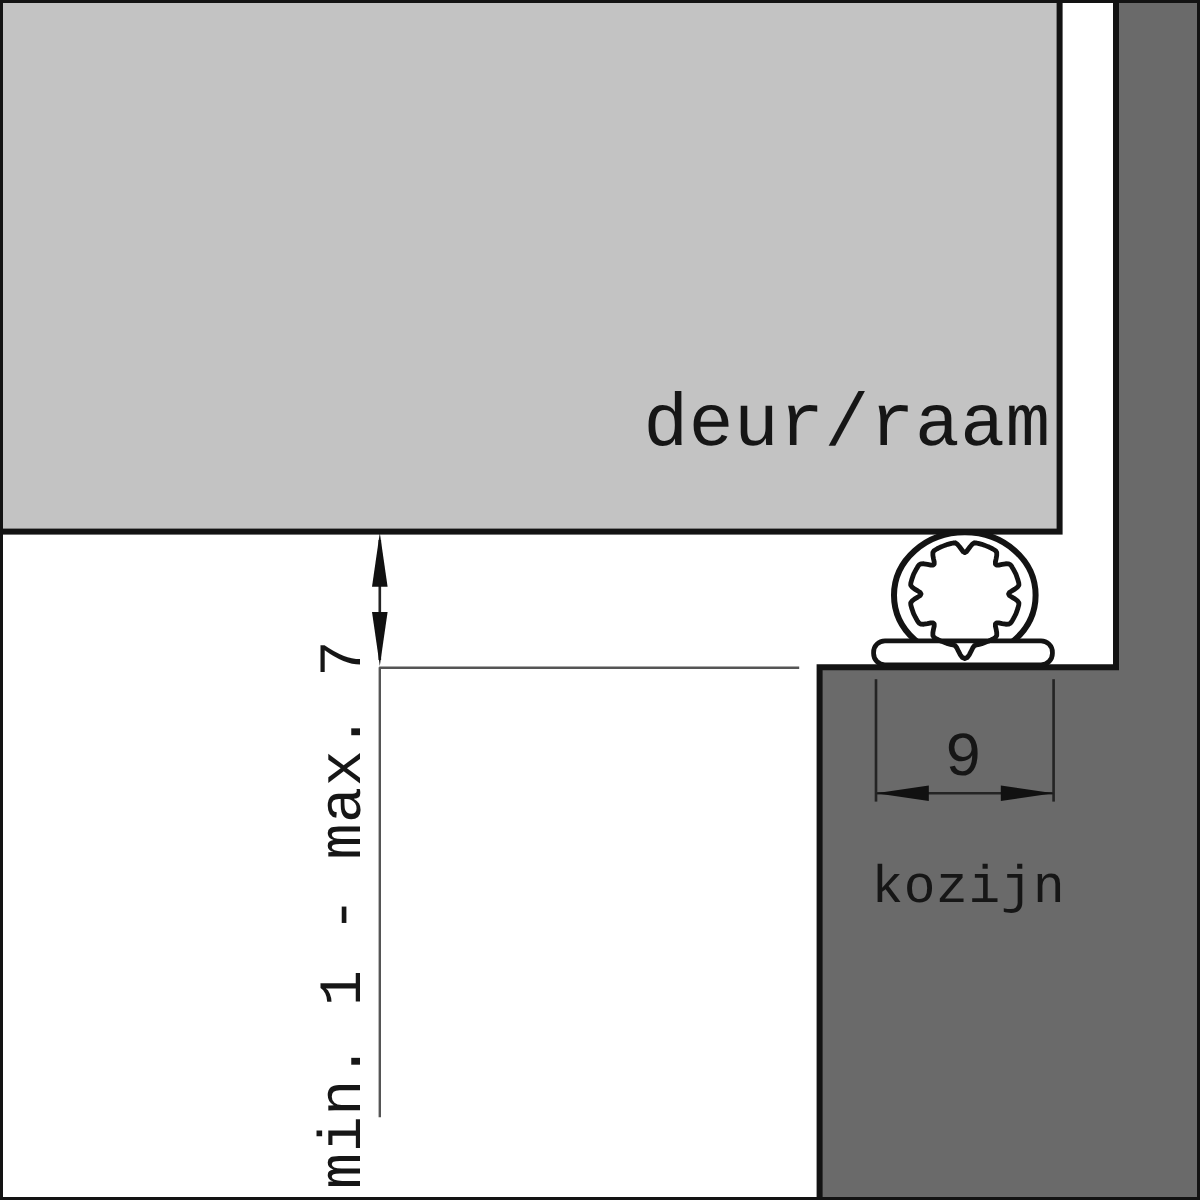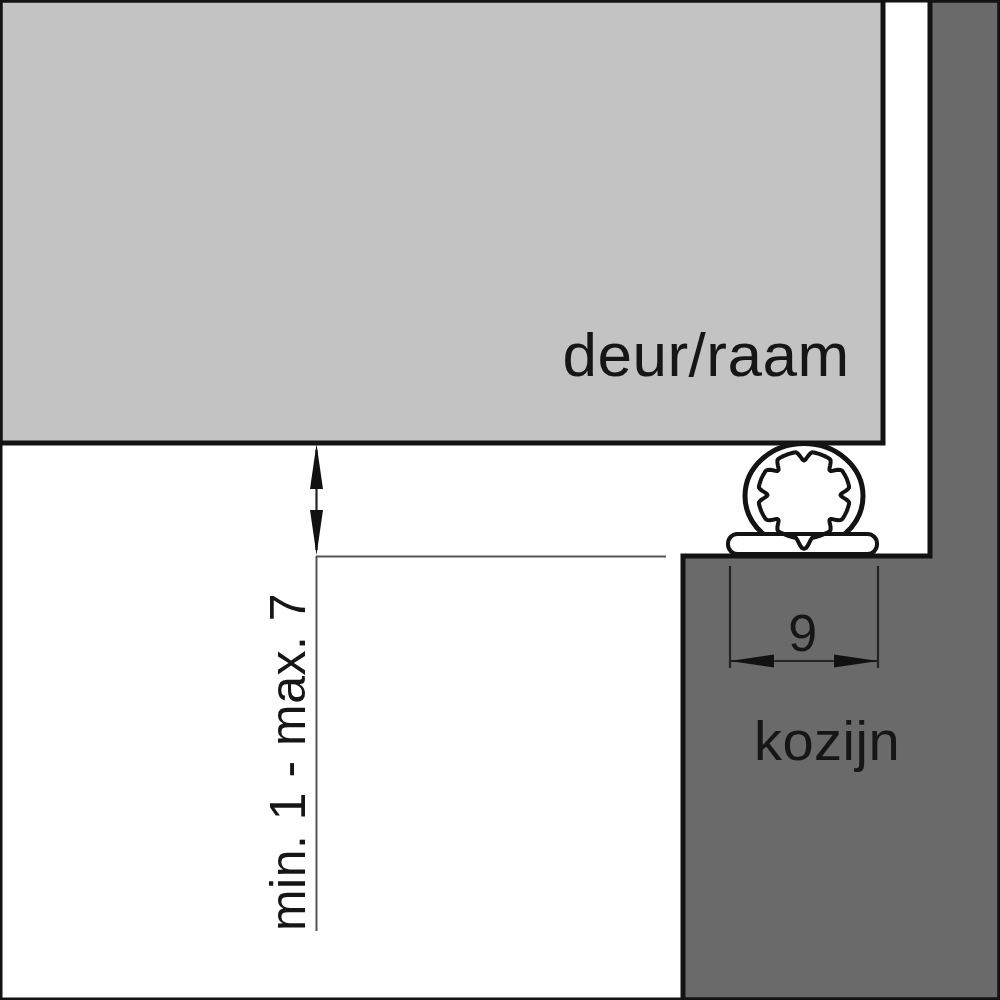--- a/index.html
+++ b/index.html
@@ -2,33 +2,33 @@
 <html><head>
 <meta charset="utf-8">
 <style>
   html, body { margin: 0; padding: 0; background: #ffffff; }
   .stage {
     position: relative;
     width: 1000px;
     height: 1000px;
     background: #3b82f6;
     overflow: hidden;
-    font-family: Liberation Sans, sans-serif;
+    font-family: Liberation Mono, monospace;
   }
   .stage svg { position: absolute; left: 0; top: 0; }
   .label {
     position: absolute;
     transform: translate(-50%, -50%);
     white-space: nowrap;
     color: #161616;
     letter-spacing: 0.5px;
     line-height: 1;
   }
   .label-door   { font-size: 62px; }
-  .label-frame  { font-size: 56px; margin-left: 20px; }
+  .label-frame  { font-size: 44px; }
   .label-width  { font-size: 52px; }
   .label-gap    { font-size: 50px; transform: translate(-50%, -50%) rotate(-90deg); }
   .outline-stroke { stroke: #131313; }
   .thin-line  { stroke: #555555; stroke-width: 2; fill: none; }
   .dim-line   { stroke: #242424; stroke-width: 2.2; fill: none; }
   .arrowhead  { fill: #111111; stroke: none; }
 </style>
 </head>
 <body>
 

